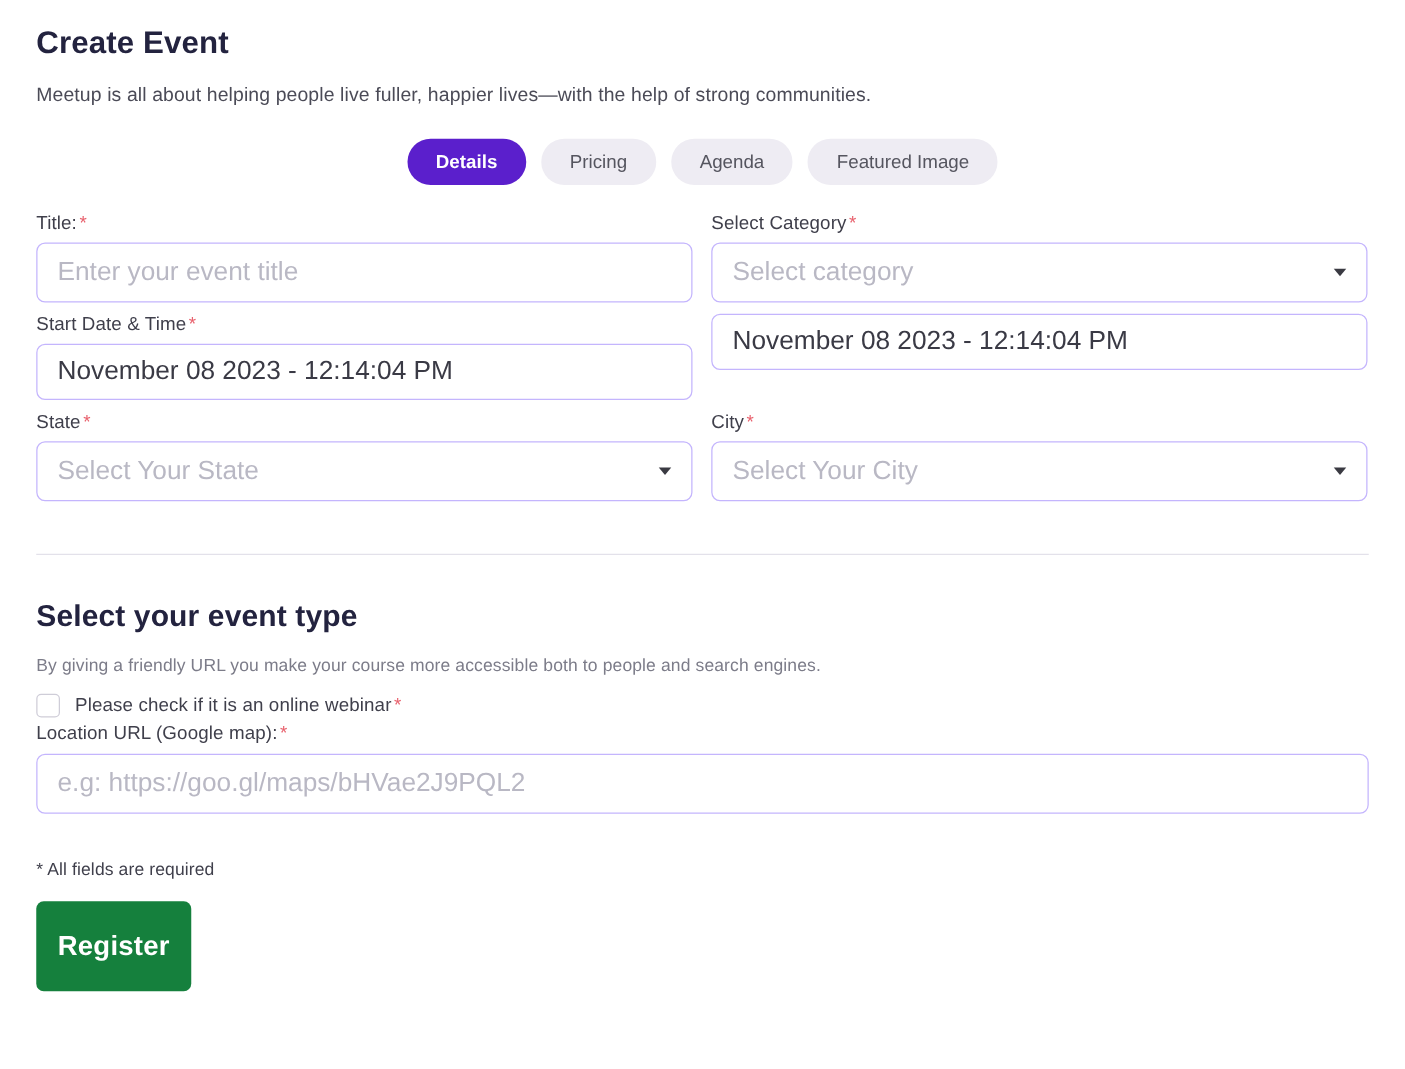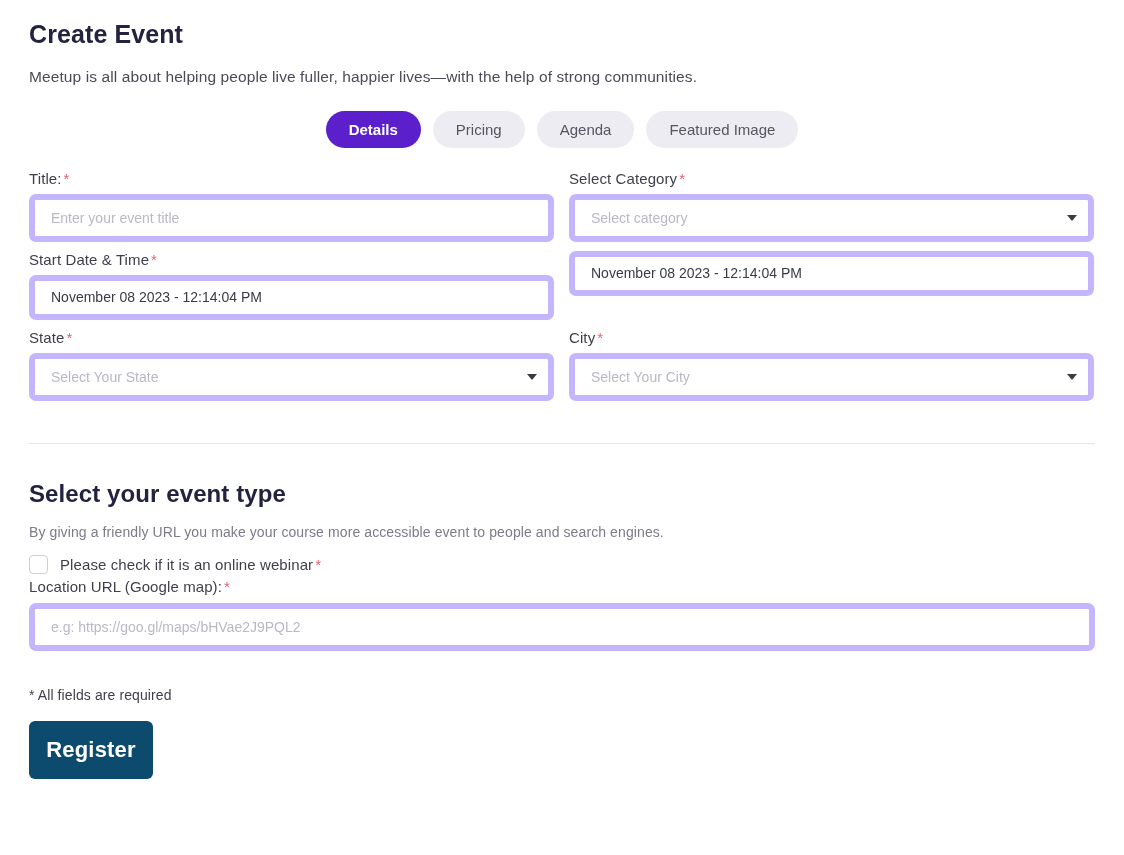--- a/index.html
+++ b/index.html
@@ -91,25 +91,25 @@
 
   .req {
     color: #e8616d;
     font-size: 15px;
     margin-left: 2px;
   }
 
   .input-box {
     width: 100%;
     height: 48px;
-    border: 6px solid #c4b5fd;
+    border: 1px solid #c4b5fd;
     border-radius: 7px;
     background: #ffffff;
     font-family: "Liberation Sans", sans-serif;
-    font-size: 14px;
+    font-size: 21px;
     padding: 12px 16px;
     color: #3a3a45;
     outline: none;
     display: flex;
     align-items: center;
   }
 
   .input-box::placeholder { color: #b9b8c4; }
 
   .input-box.compact { height: 45px; }
@@ -201,24 +201,24 @@
   .required-note {
     font-size: 14px;
     color: #3f3f4b;
     margin-top: 36px;
     letter-spacing: 0.1px;
   }
 
   .register-button {
     margin-top: 18px;
     width: 124px;
-    height: 58px;
+    height: 72px;
     border: none;
     border-radius: 6px;
-    background: #0c4a6e;
+    background: #15803d;
     color: #ffffff;
     font-family: "Liberation Sans", sans-serif;
     font-size: 22px;
     font-weight: 700;
     letter-spacing: 0.2px;
     cursor: pointer;
     outline: none;
   }
 </style>
 </head>
@@ -290,21 +290,21 @@
         </div>
         <span class="caret-icon"></span>
       </div>
     </div>
 
   </div>
 
   <div class="divider"></div>
 
   <h2 class="section-title">Select your event type</h2>
-  <p class="section-desc">By giving a friendly URL you make your course more accessible event to people and search engines.</p>
+  <p class="section-desc">By giving a friendly URL you make your course more accessible both to people and search engines.</p>
 
   <div class="checkbox-row">
     <div class="checkbox"></div>
     <span class="checkbox-label">
       <span>Please check if it is an online webinar</span><span class="req">*</span>
     </span>
   </div>
 
   <div class="location-field">
     <label class="field-label">

